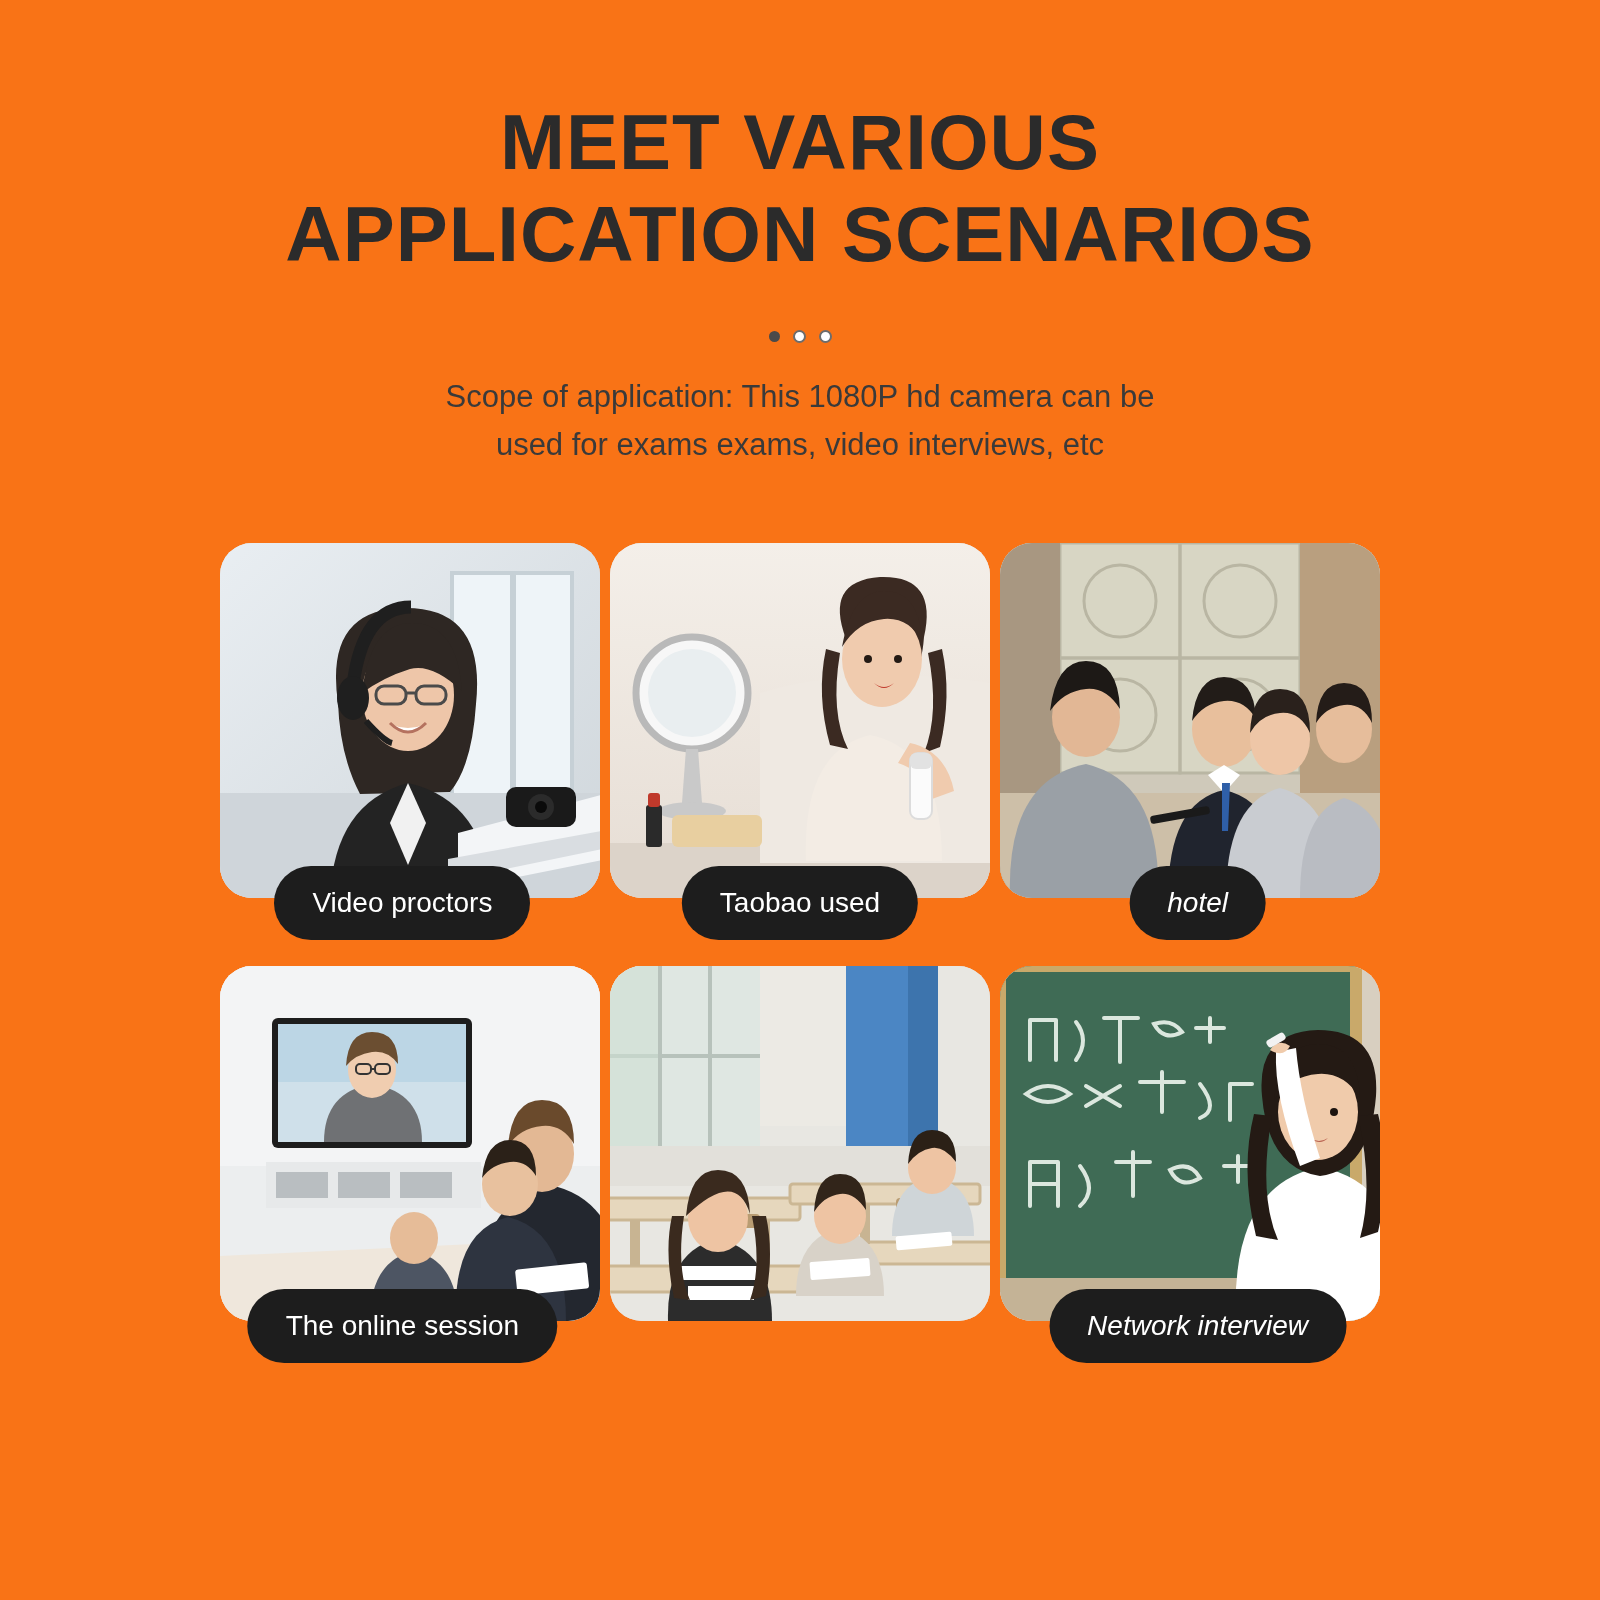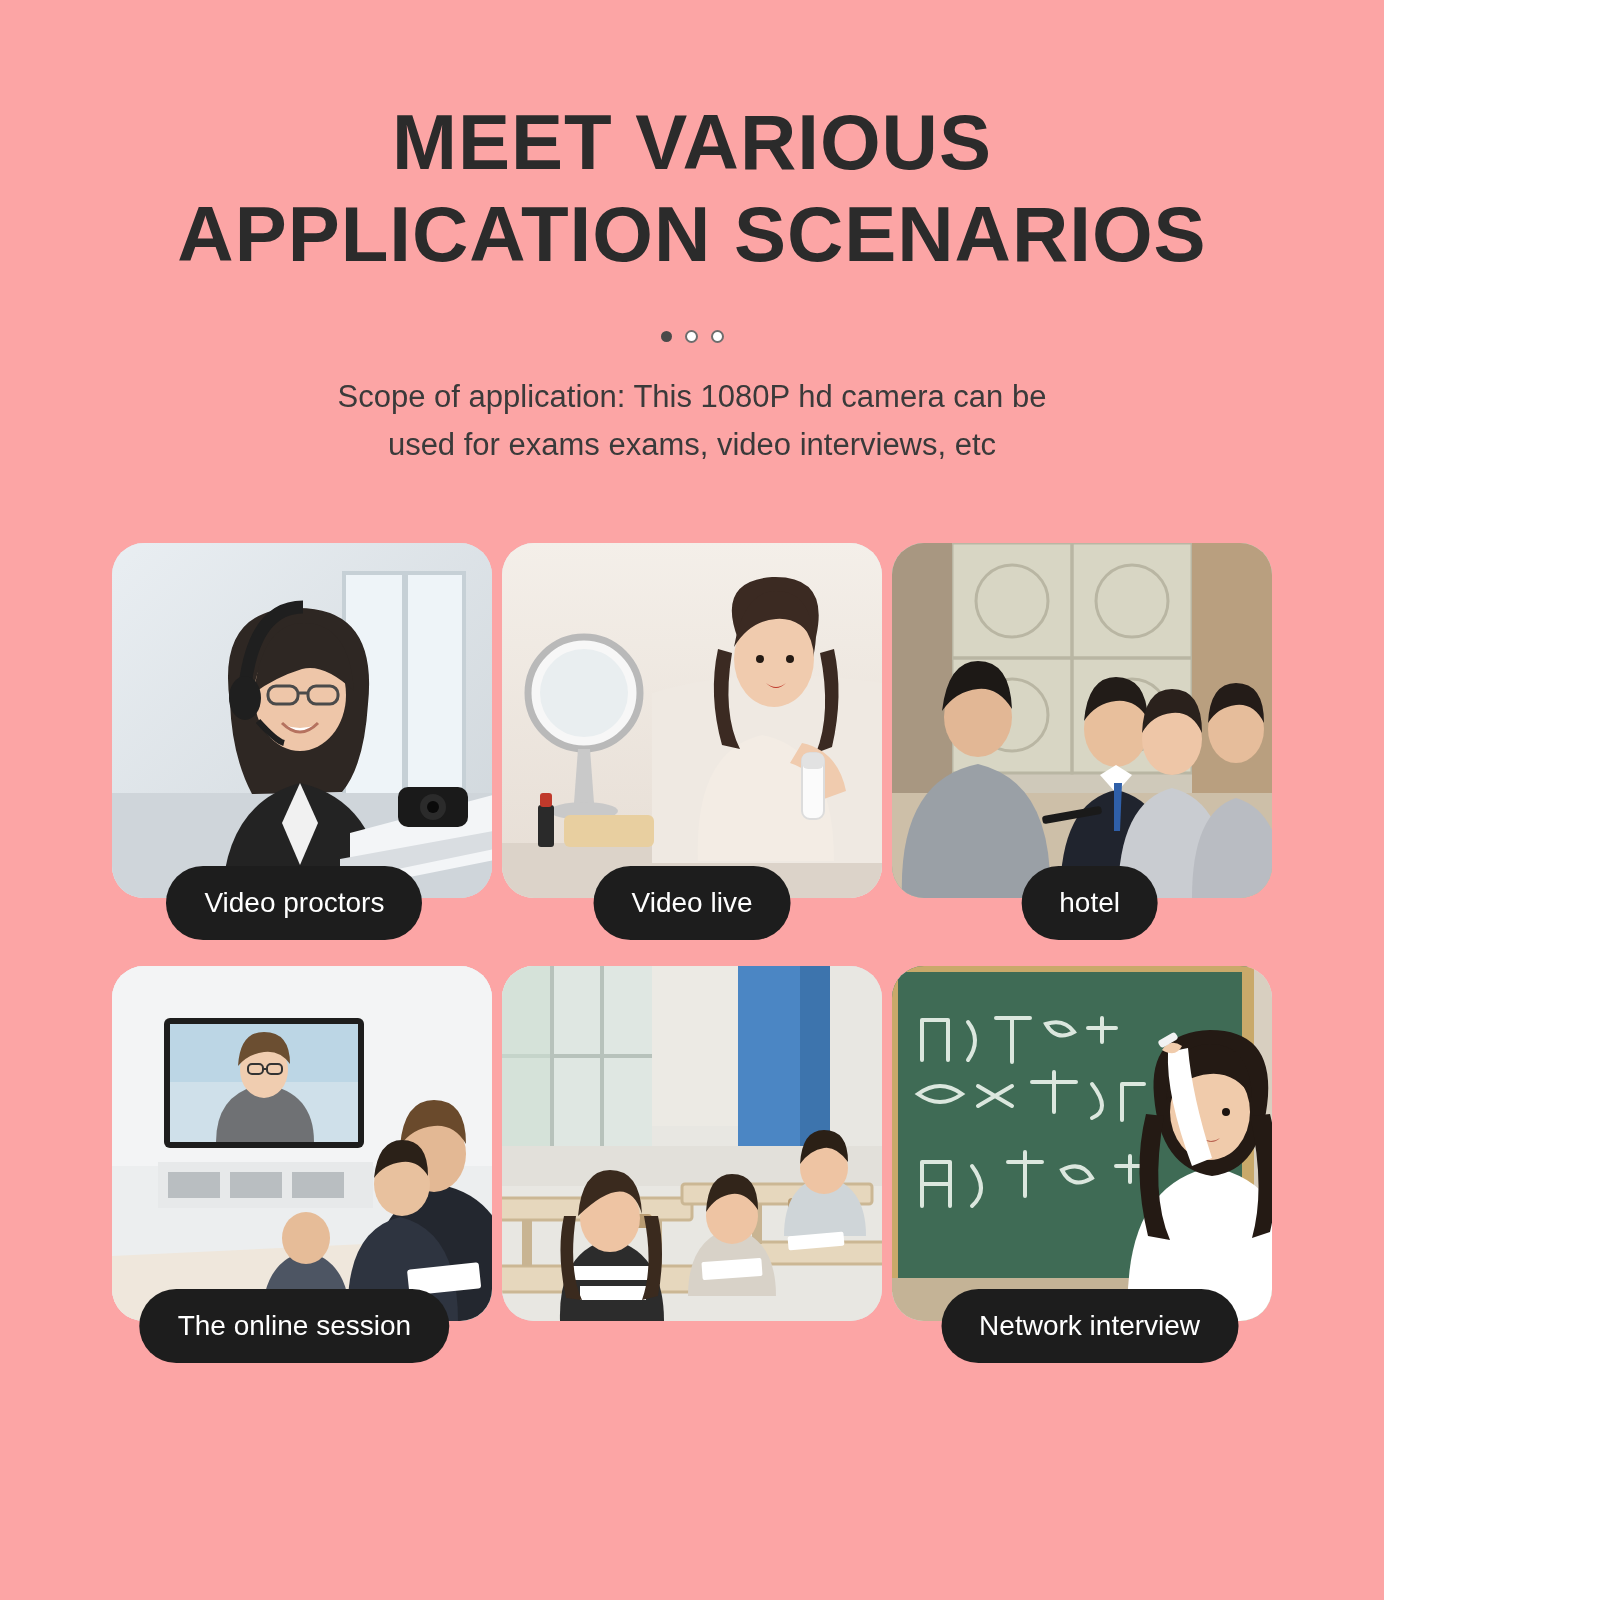--- a/index.html
+++ b/index.html
@@ -10,24 +10,24 @@
   body {
     width: 1600px;
     height: 1600px;
     font-family: "Liberation Sans", sans-serif;
     color: #231f20;
     overflow: hidden;
     position: relative;
   }
 
   .page {
-    width: 1384px;
+    width: 1600px;
     height: 1600px;
     position: relative;
-    background: #fca5a5;
+    background: #f97316;
   }
 
   
   .headline {
     text-align: center;
     font-size: 78px;
     line-height: 1.18;
     font-weight: 700;
     letter-spacing: 1px;
     color: #2b2b2b;
@@ -107,21 +107,21 @@
     z-index: 3;
     left: 50%;
     transform: translateX(-50%);
   }
   .pill-wrap {
     position: relative;
     height: 34px;
   }
   
   .card.p-left .pill { left: 48%; }
-  .card.p-right .pill { left: 52%; }
+  .card.p-right .pill { left: 52%; font-style: italic; }
 </style>
 </head>
 <body>
 
 <div class="page">
 
   <h1 class="headline">
     <span class="l1">MEET VARIOUS</span>
     <span class="l2">APPLICATION SCENARIOS</span>
   </h1>
@@ -218,21 +218,21 @@
           <circle cx="258" cy="116" r="4" fill="#241a14"></circle>
           <circle cx="288" cy="116" r="4" fill="#241a14"></circle>
           <path d="M264 140 q10 10 20 0 q-10 8 -20 0z" fill="#c0392b"></path>
 
           <path d="M300 200 q36 8 44 48 l-22 8 q-12 -30 -34 -36z" fill="#f0cbae"></path>
           <rect x="300" y="210" width="22" height="66" rx="8" fill="#fbfbfb" stroke="#dcdcdc" stroke-width="2"></rect>
           <rect x="300" y="210" width="22" height="16" rx="6" fill="#e2e2e2"></rect>
         </svg>
       </div>
       <div class="pill-wrap">
-        <div class="pill">Video live</div>
+        <div class="pill">Taobao used</div>
       </div>
     </div>
 
     <div class="card p-right">
       <div class="photo">
         <svg viewBox="0 0 380 355" preserveAspectRatio="xMidYMid slice">
           <rect width="380" height="355" fill="#cfc9ba"></rect>
 
           <rect x="60" y="0" width="240" height="230" fill="#d8d6c4"></rect>
           <g stroke="#b9b6a3" stroke-width="3" fill="none">

